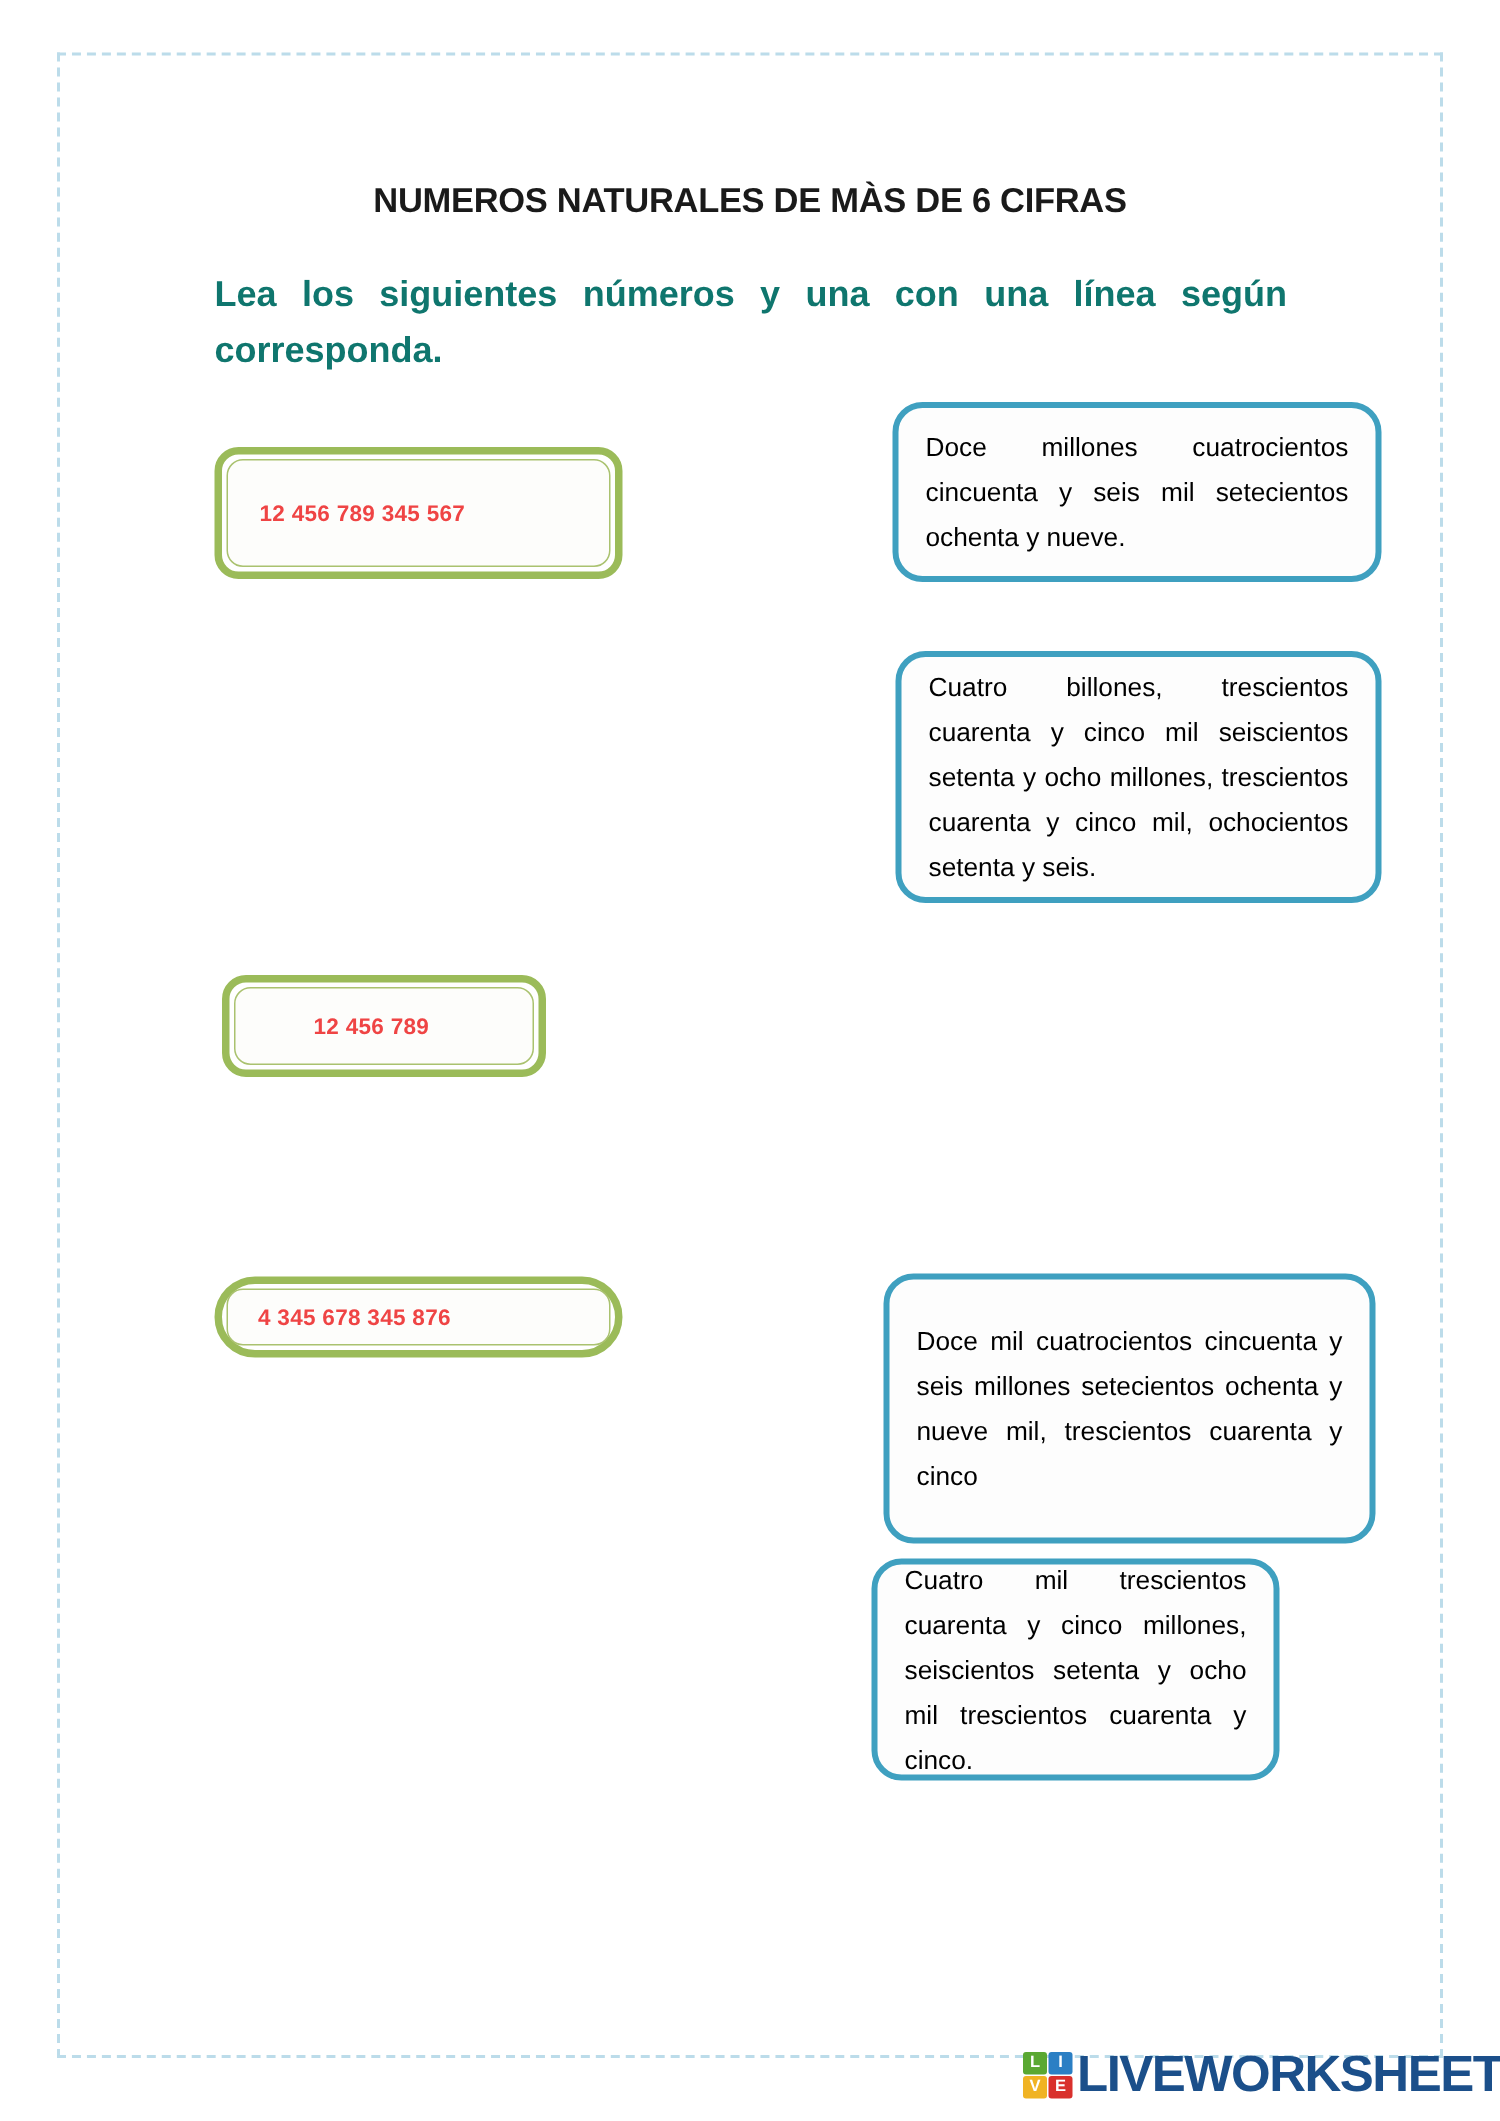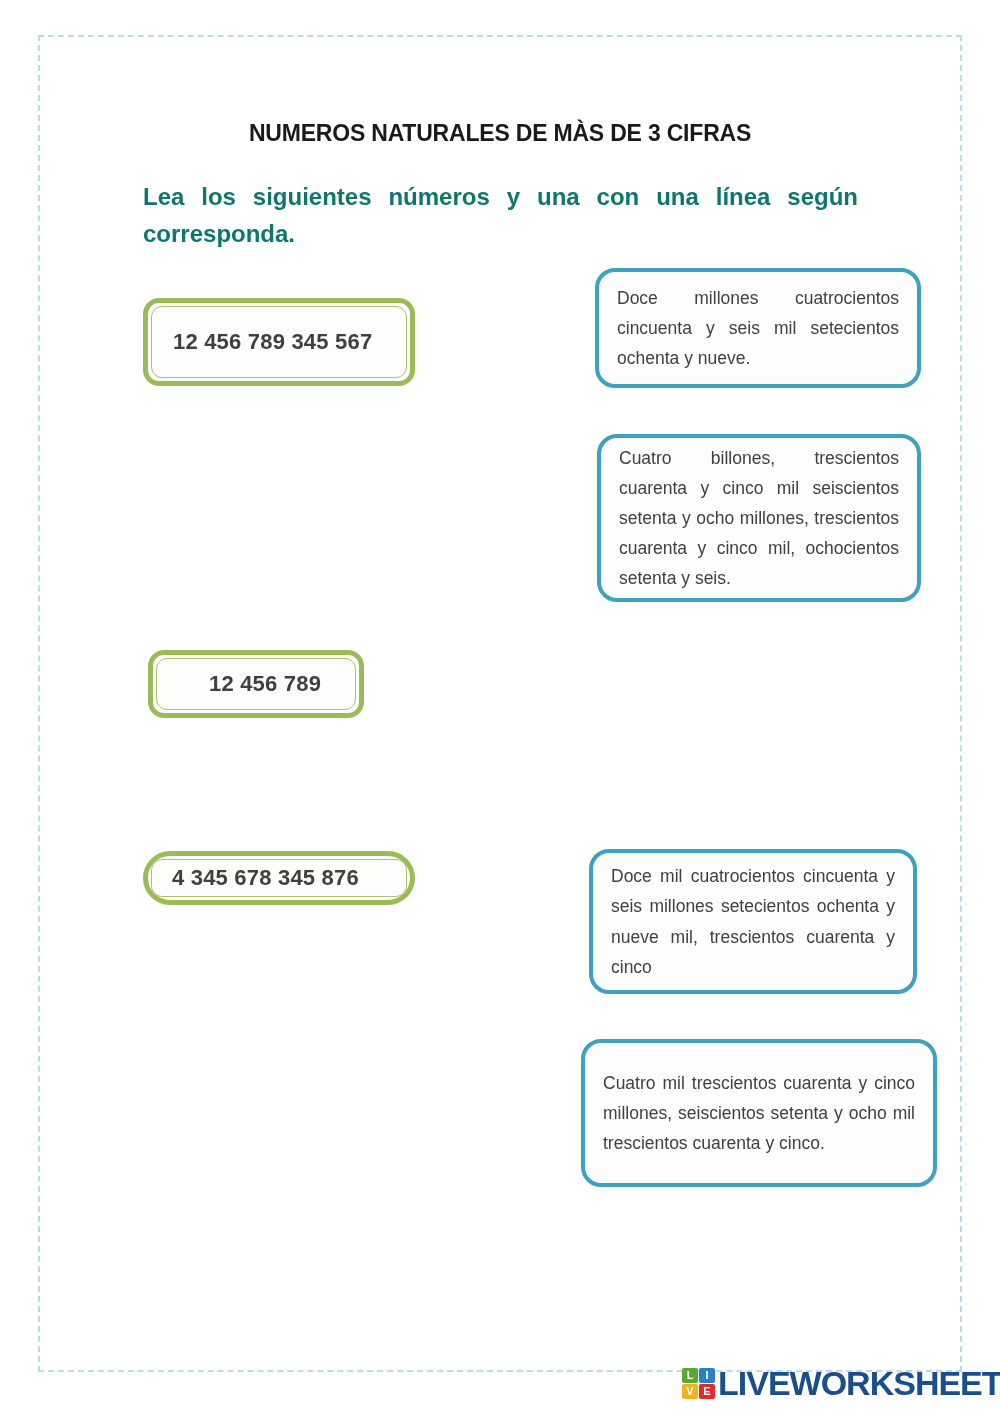--- a/index.html
+++ b/index.html
@@ -83,40 +83,40 @@
     box-sizing: border-box;
     width: 100%;
     height: 100%;
     border: 1.5px solid #aac26f;
     border-radius: 11px;
     background: #fdfdfb;
     display: flex;
     align-items: center;
   }
   .number-text {
-    font-size: 22px;
-    font-weight: bold;
-    color: #404040;
+    font-size: 15px;
+    font-weight: bold;
+    color: #ef4444;
     white-space: pre;
     letter-spacing: 0.2px;
   }
 
   
   .word-card {
     position: absolute;
     box-sizing: border-box;
     border: 4px solid #3fa0c0;
     border-radius: 20px;
     background: #fdfdfd;
     display: flex;
     align-items: center;
   }
   .word-text {
     font-size: 17.5px;
-    color: #404040;
+    color: #000000;
     line-height: 1.72;
     text-align: justify;
     text-align-last: left;
     width: 100%;
     padding: 0 18px;
     box-sizing: border-box;
   }
 
   
   #lw-logo {
@@ -149,21 +149,21 @@
     color: #1b4f8a;
     letter-spacing: -1px;
     line-height: 1;
   }
 </style>
 </head>
 <body>
 
 <div id="page-frame"></div>
 
-<div id="worksheet-title">NUMEROS NATURALES DE MÀS DE 3 CIFRAS</div>
+<div id="worksheet-title">NUMEROS NATURALES DE MÀS DE 6 CIFRAS</div>
 
 <div id="instruction">Lea los siguientes números y una con una línea según corresponda.</div>
 
 <div id="numbers-column">
 
   <div class="number-card" style="left:143px; top:298px; width:272px; height:88px;">
     <div class="number-card-inner">
       <span class="number-text" style="margin-left:21px;">12 456 789 345 567</span>
     </div>
   </div>
@@ -188,25 +188,25 @@
 
   <div class="word-card" style="left:595px; top:268px; width:326px; height:120px;">
     <div class="word-text">Doce millones cuatrocientos cincuenta y seis mil setecientos ochenta y nueve.</div>
   </div>
 
   <div class="word-card" style="left:597px; top:434px; width:324px; height:168px;">
     <div class="word-text">Cuatro billones, trescientos cuarenta y cinco mil seiscientos setenta y ocho millones, trescientos cuarenta y cinco mil, ochocientos setenta y seis.</div>
   </div>
 
 
-  <div class="word-card" style="left:589px; top:849px; width:328px; height:145px;">
+  <div class="word-card" style="left:589px; top:849px; width:328px; height:180px;">
     <div class="word-text">Doce mil cuatrocientos cincuenta y seis millones setecientos ochenta y nueve mil, trescientos cuarenta y cinco</div>
   </div>
 
-  <div class="word-card" style="left:581px; top:1039px; width:356px; height:148px;">
+  <div class="word-card" style="left:581px; top:1039px; width:272px; height:148px;">
     <div class="word-text">Cuatro mil trescientos cuarenta y cinco millones, seiscientos setenta y ocho mil trescientos cuarenta y cinco.</div>
   </div>
 
 </div>
 
 <div id="lw-logo">
   <div id="lw-mark">
     <span class="lw-tile" style="background:#5aa832;">L</span>
     <span class="lw-tile" style="background:#2b7fc4;">I</span>
     <span class="lw-tile" style="background:#f0b323;">V</span>

